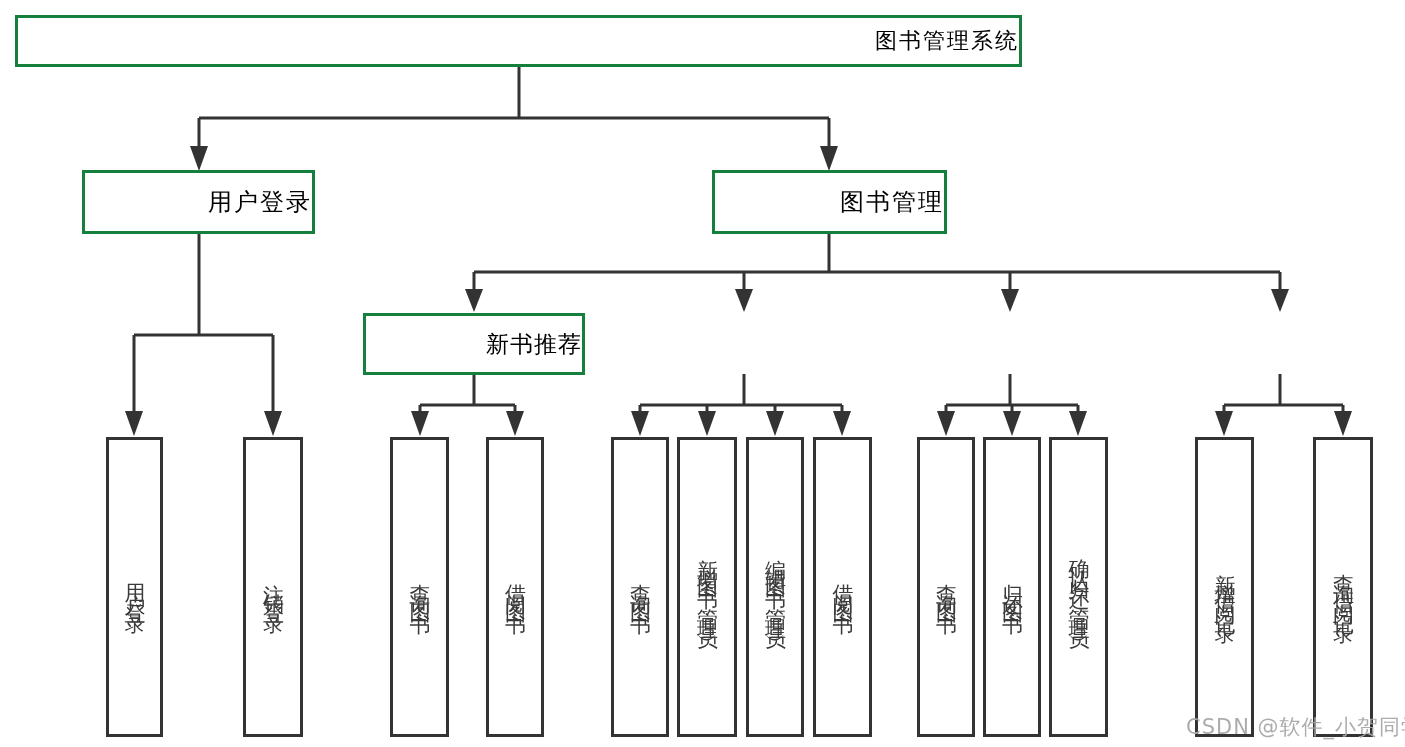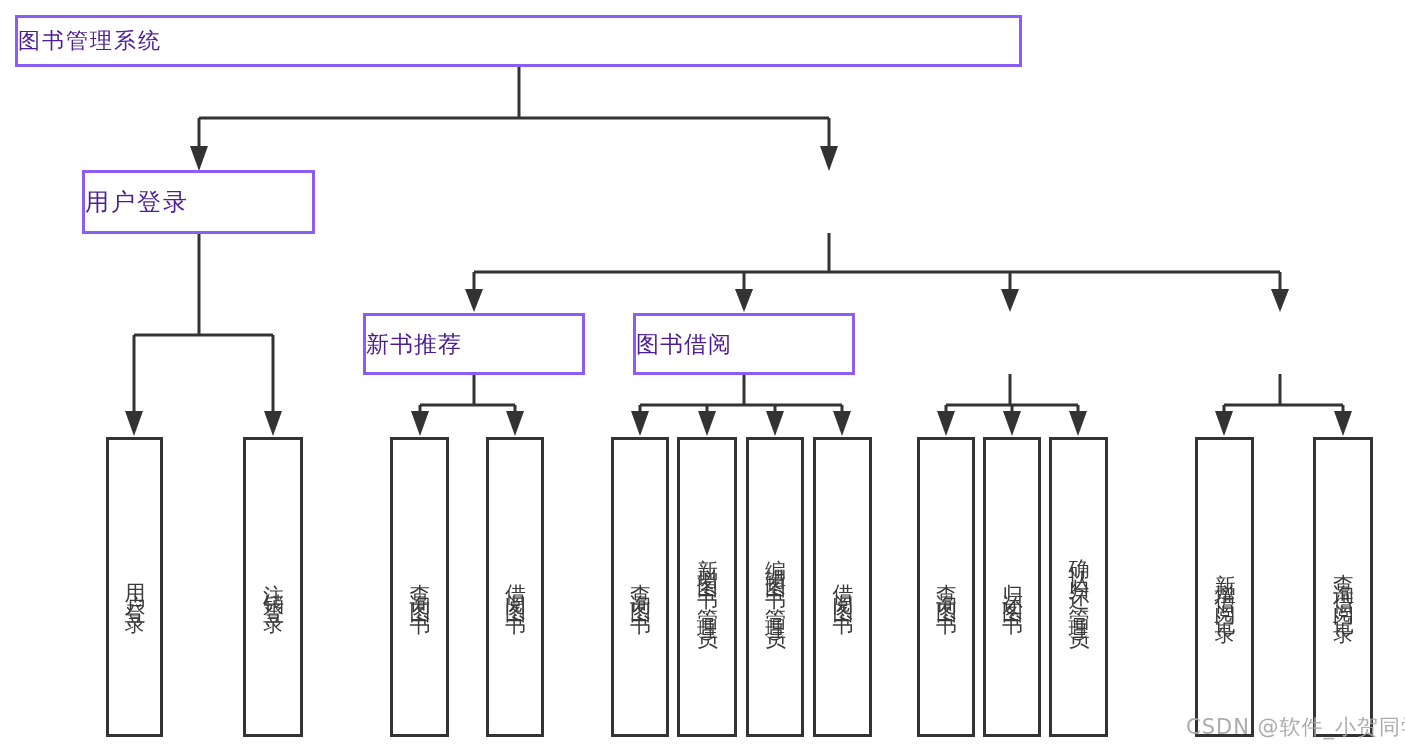--- a/index.html
+++ b/index.html
@@ -19,26 +19,26 @@
 
   svg.connectors {
     position: absolute;
     left: 0; top: 0;
     z-index: 1;
   }
 
   .box {
     position: absolute;
     background: #ffffff;
-    border: 3px solid #8b5cf6;
+    border: 3px solid #15803d;
     display: flex;
     align-items: center;
-    justify-content: flex-start;
+    justify-content: flex-end;
     z-index: 2;
-    color: #4c1d95;
+    color: #000000;
   }
   .root-box  { font-size: 22px; letter-spacing: 2px; }
   .l1-box    { font-size: 24px; letter-spacing: 2px; }
   .l2-box    { font-size: 23px; letter-spacing: 1px; }
 
   .leaf {
     position: absolute;
     top: 437px;
     height: 300px;
     background: #ffffff;
@@ -140,27 +140,27 @@
     </g>
   </svg>
 
   <div class="box root-box" style="left:15px;top:15px;width:1007px;height:52px">
     <span>图书管理系统</span>
   </div>
 
   <div class="box l1-box" style="left:82px;top:170px;width:233px;height:64px">
     <span>用户登录</span>
   </div>
+  <div class="box l1-box" style="left:712px;top:170px;width:235px;height:64px">
+    <span>图书管理</span>
+  </div>
 
   <div class="box l2-box" style="left:363px;top:313px;width:222px;height:62px">
     <span>新书推荐</span>
   </div>
-  <div class="box l2-box" style="left:633px;top:313px;width:222px;height:62px">
-    <span>图书借阅</span>
-  </div>
 
   <div class="leaf" style="left:106px;width:57px">
     <span class="vtext">用户登录</span>
   </div>
   <div class="leaf" style="left:243px;width:60px">
     <span class="vtext">注销登录</span>
   </div>
 
   <div class="leaf" style="left:390px;width:59px">
     <span class="vtext">查询图书</span>

